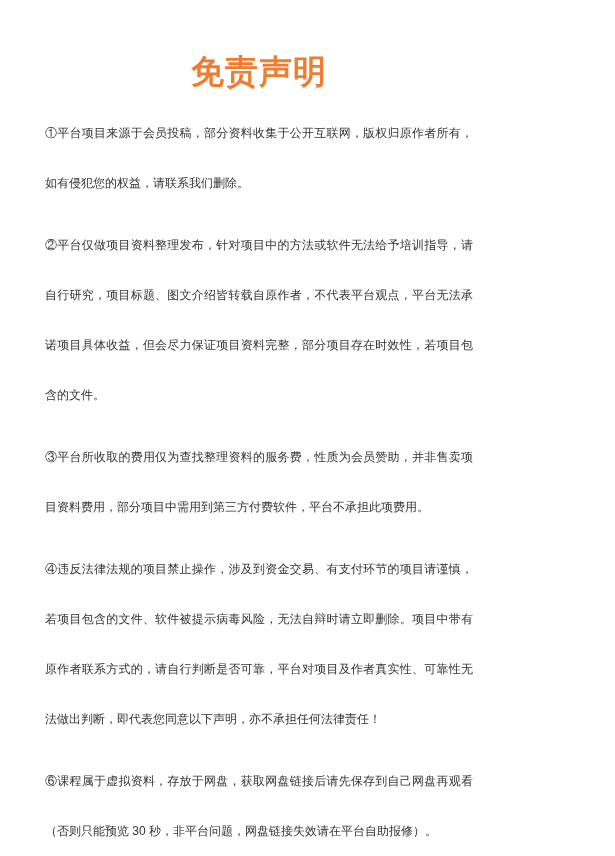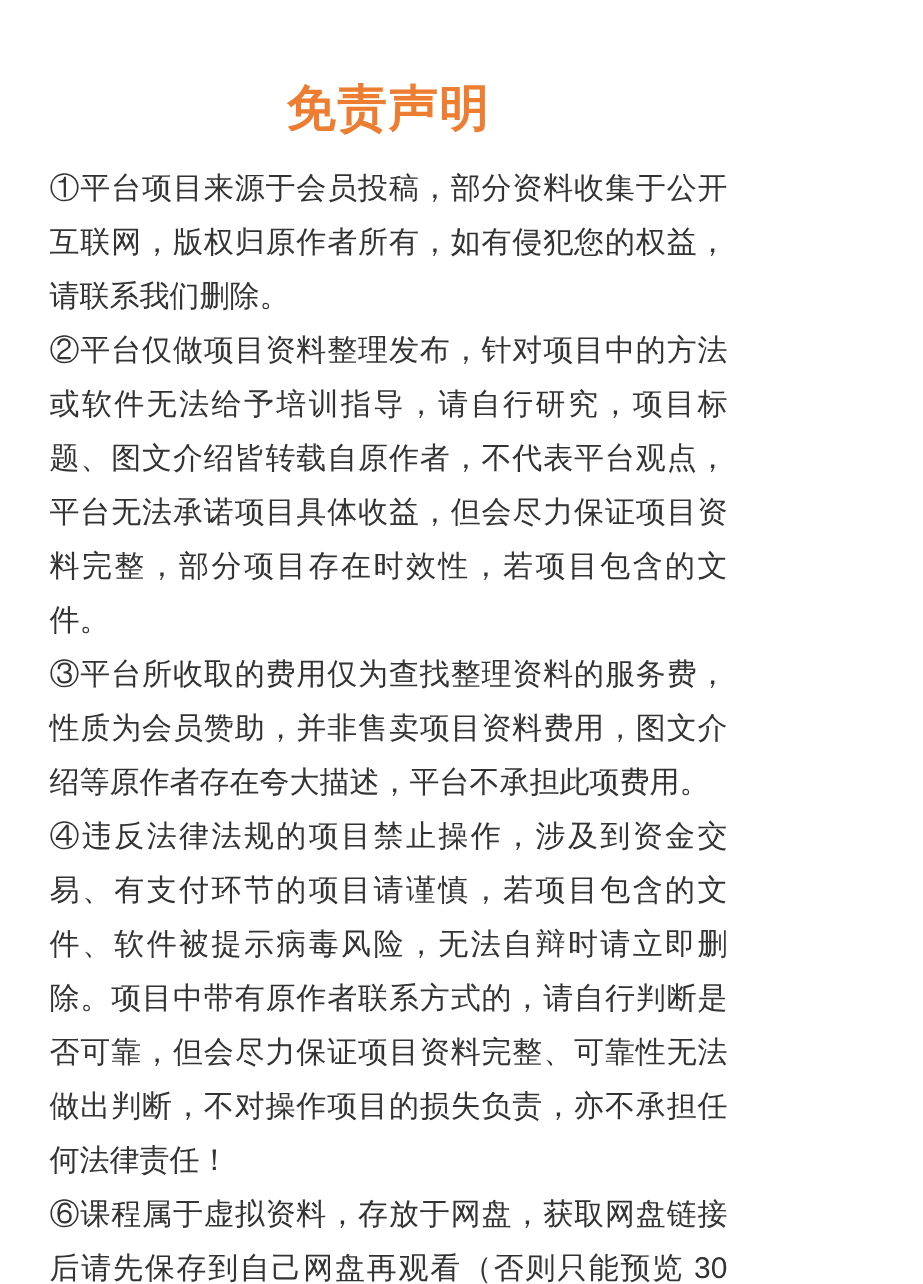--- a/index.html
+++ b/index.html
@@ -34,35 +34,35 @@
     margin: 45px 0 0 0;
     font-size: 17px;
     line-height: 22px;
     font-weight: bold;
     color: var(--accent, #ED7D31);
   }
   .body-text {
     margin-top: 16px;
   }
   .body-text p {
-    margin: 0;
-    font-size: 20px;
-    line-height: 36px;
+    margin: 12px;
+    font-size: 12px;
+    line-height: 50px;
     text-align: justify;
     text-justify: inter-ideograph;
     color: var(--body-color, #333333);
   }
 </style>
 </head>
 <body>
 
 <div class="doc">
   <h1 class="title">免责声明</h1>
 
 
   <div class="body-text">
     <p>①平台项目来源于会员投稿，部分资料收集于公开互联网，版权归原作者所有，如有侵犯您的权益，请联系我们删除。</p>
     <p>②平台仅做项目资料整理发布，针对项目中的方法或软件无法给予培训指导，请自行研究，项目标题、图文介绍皆转载自原作者，不代表平台观点，平台无法承诺项目具体收益，但会尽力保证项目资料完整，部分项目存在时效性，若项目包含的文件。</p>
-    <p>③平台所收取的费用仅为查找整理资料的服务费，性质为会员赞助，并非售卖项目资料费用，图文介绍等原作者存在夸大描述，平台不承担此项费用。</p>
-    <p>④违反法律法规的项目禁止操作，涉及到资金交易、有支付环节的项目请谨慎，若项目包含的文件、软件被提示病毒风险，无法自辩时请立即删除。项目中带有原作者联系方式的，请自行判断是否可靠，但会尽力保证项目资料完整、可靠性无法做出判断，不对操作项目的损失负责，亦不承担任何法律责任！</p>
+    <p>③平台所收取的费用仅为查找整理资料的服务费，性质为会员赞助，并非售卖项目资料费用，部分项目中需用到第三方付费软件，平台不承担此项费用。</p>
+    <p>④违反法律法规的项目禁止操作，涉及到资金交易、有支付环节的项目请谨慎，若项目包含的文件、软件被提示病毒风险，无法自辩时请立即删除。项目中带有原作者联系方式的，请自行判断是否可靠，平台对项目及作者真实性、可靠性无法做出判断，即代表您同意以下声明，亦不承担任何法律责任！</p>
     <p>⑥课程属于虚拟资料，存放于网盘，获取网盘链接后请先保存到自己网盘再观看（否则只能预览 30 秒，非平台问题，网盘链接失效请在平台自助报修）。</p>
   </div>
 </div>
 
 </body></html>

